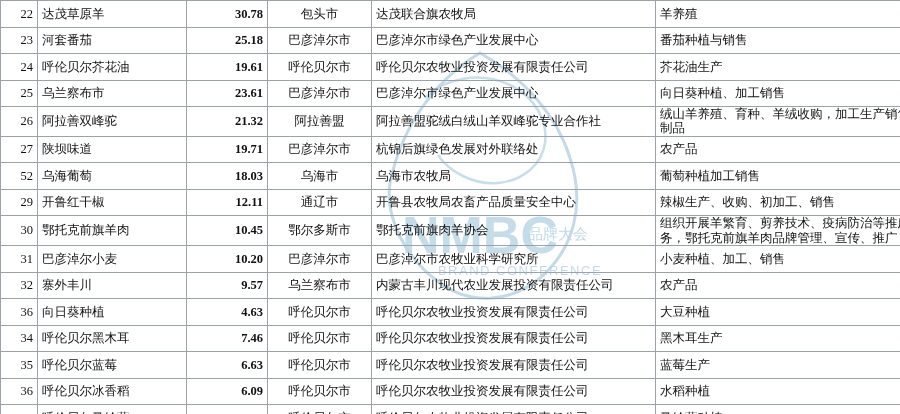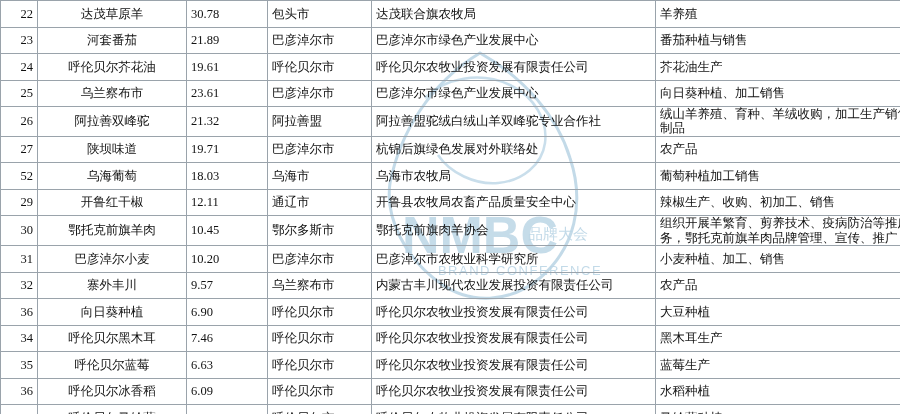--- a/index.html
+++ b/index.html
@@ -60,30 +60,30 @@
     line-height: 1.15;
     vertical-align: middle;
     background: transparent;
   }
   .c-index {
     width: 28px;
     text-align: right;
   }
   .c-name {
     width: 140px;
-    text-align: center;
     margin-top: 26px;
   }
   .c-value {
     width: 72px;
-    text-align: left;
+    text-align: right;
+    font-weight: bold;
   }
   .c-region {
     width: 95px;
-    text-align: left;
+    text-align: center;
   }
   .c-org {
     width: 275px;
     text-align: left;
     padding-left: 6px;
     margin-left: 44px;
   }
   .c-cat {
     width: 282px;
     text-align: left;
@@ -126,21 +126,21 @@
         <td class="c-index">22</td>
         <td class="c-name">达茂草原羊</td>
         <td class="c-value">30.78</td>
         <td class="c-region">包头市</td>
         <td class="c-org">达茂联合旗农牧局</td>
         <td class="c-cat">羊养殖</td>
       </tr>
       <tr>
         <td class="c-index">23</td>
         <td class="c-name">河套番茄</td>
-        <td class="c-value">21.89</td>
+        <td class="c-value">25.18</td>
         <td class="c-region">巴彦淖尔市</td>
         <td class="c-org">巴彦淖尔市绿色产业发展中心</td>
         <td class="c-cat">番茄种植与销售</td>
       </tr>
       <tr>
         <td class="c-index">24</td>
         <td class="c-name">呼伦贝尔芥花油</td>
         <td class="c-value">19.61</td>
         <td class="c-region">呼伦贝尔市</td>
         <td class="c-org">呼伦贝尔农牧业投资发展有限责任公司</td>
@@ -206,21 +206,21 @@
         <td class="c-index">32</td>
         <td class="c-name">寨外丰川</td>
         <td class="c-value">9.57</td>
         <td class="c-region">乌兰察布市</td>
         <td class="c-org">内蒙古丰川现代农业发展投资有限责任公司</td>
         <td class="c-cat">农产品</td>
       </tr>
       <tr>
         <td class="c-index">36</td>
         <td class="c-name">向日葵种植</td>
-        <td class="c-value">6.90</td>
+        <td class="c-value">4.63</td>
         <td class="c-region">呼伦贝尔市</td>
         <td class="c-org">呼伦贝尔农牧业投资发展有限责任公司</td>
         <td class="c-cat">大豆种植</td>
       </tr>
       <tr>
         <td class="c-index">34</td>
         <td class="c-name">呼伦贝尔黑木耳</td>
         <td class="c-value">7.46</td>
         <td class="c-region">呼伦贝尔市</td>
         <td class="c-org">呼伦贝尔农牧业投资发展有限责任公司</td>

